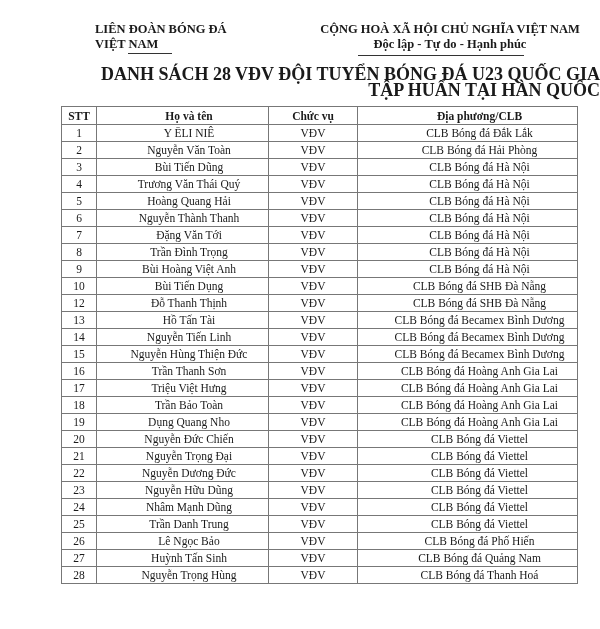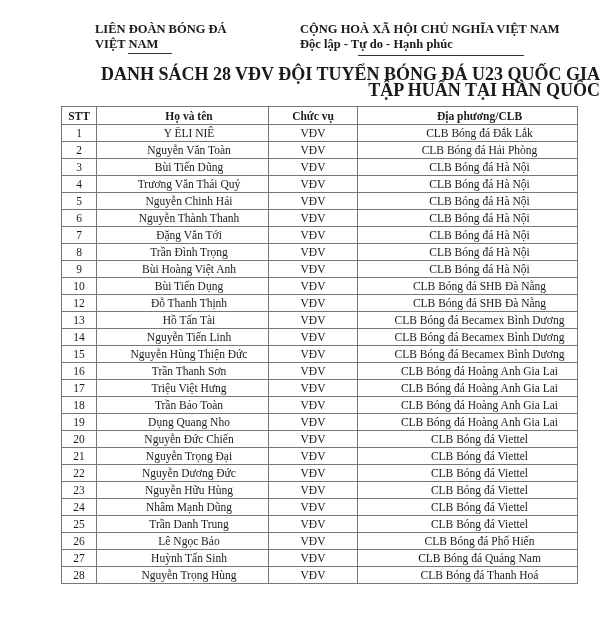--- a/index.html
+++ b/index.html
@@ -6,21 +6,21 @@
   body {
     width: 600px; height: 629px; background: #ffffff; overflow: hidden;
     font-family: "Liberation Serif", "DejaVu Serif", serif; color: #1a1a1a;
     position: relative;
   }
   .hdr-left {
     position: absolute; left: 95px; top: 22px; width: 170px; text-align: left;
     font-weight: bold; font-size: 12.5px; line-height: 15px;
   }
   .hdr-right {
-    position: absolute; left: 300px; top: 22px; width: 300px; 
+    position: absolute; left: 300px; top: 22px; width: 300px; text-align: center;
     font-weight: bold; font-size: 12.5px; line-height: 15px;
   }
   .uline-left { position: absolute; left: 128px; top: 53px; width: 44px; height: 1px; background: #333; }
   .uline-right { position: absolute; left: 358px; top: 55px; width: 166px; height: 1px; background: #333; }
   .title {
     position: absolute; left: 0; top: 66px; width: 600px; text-align: right;
     font-weight: bold; font-size: 18px; line-height: 16px; padding-left: 27px; box-sizing: border-box;
   }
   table {
     position: absolute; left: 61px; top: 106px; width: 517px;
@@ -84,21 +84,21 @@
         <td class="c-club">CLB Bóng đá Hà Nội</td>
       </tr>
       <tr>
         <td class="c-stt">4</td>
         <td class="c-name">Trương Văn Thái Quý</td>
         <td class="c-role">VĐV</td>
         <td class="c-club">CLB Bóng đá Hà Nội</td>
       </tr>
       <tr>
         <td class="c-stt">5</td>
-        <td class="c-name">Nguyễn Chinh Hải</td>
+        <td class="c-name">Hoàng Quang Hải</td>
         <td class="c-role">VĐV</td>
         <td class="c-club">CLB Bóng đá Hà Nội</td>
       </tr>
       <tr>
         <td class="c-stt">6</td>
         <td class="c-name">Nguyễn Thành Thanh</td>
         <td class="c-role">VĐV</td>
         <td class="c-club">CLB Bóng đá Hà Nội</td>
       </tr>
       <tr>
@@ -186,21 +186,21 @@
         <td class="c-club">CLB Bóng đá Viettel</td>
       </tr>
       <tr>
         <td class="c-stt">22</td>
         <td class="c-name">Nguyễn Dương Đức</td>
         <td class="c-role">VĐV</td>
         <td class="c-club">CLB Bóng đá Viettel</td>
       </tr>
       <tr>
         <td class="c-stt">23</td>
-        <td class="c-name">Nguyễn Hữu Hùng</td>
+        <td class="c-name">Nguyễn Hữu Dũng</td>
         <td class="c-role">VĐV</td>
         <td class="c-club">CLB Bóng đá Viettel</td>
       </tr>
       <tr>
         <td class="c-stt">24</td>
         <td class="c-name">Nhâm Mạnh Dũng</td>
         <td class="c-role">VĐV</td>
         <td class="c-club">CLB Bóng đá Viettel</td>
       </tr>
       <tr>

